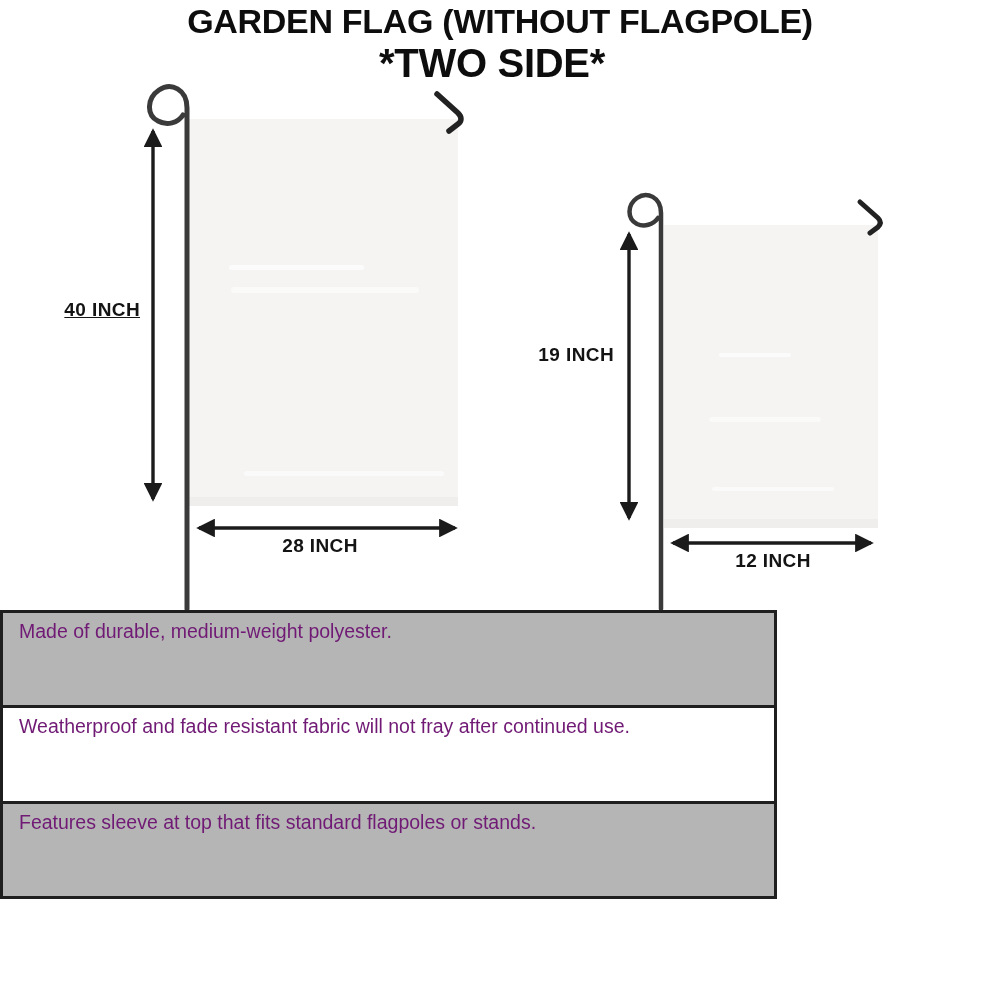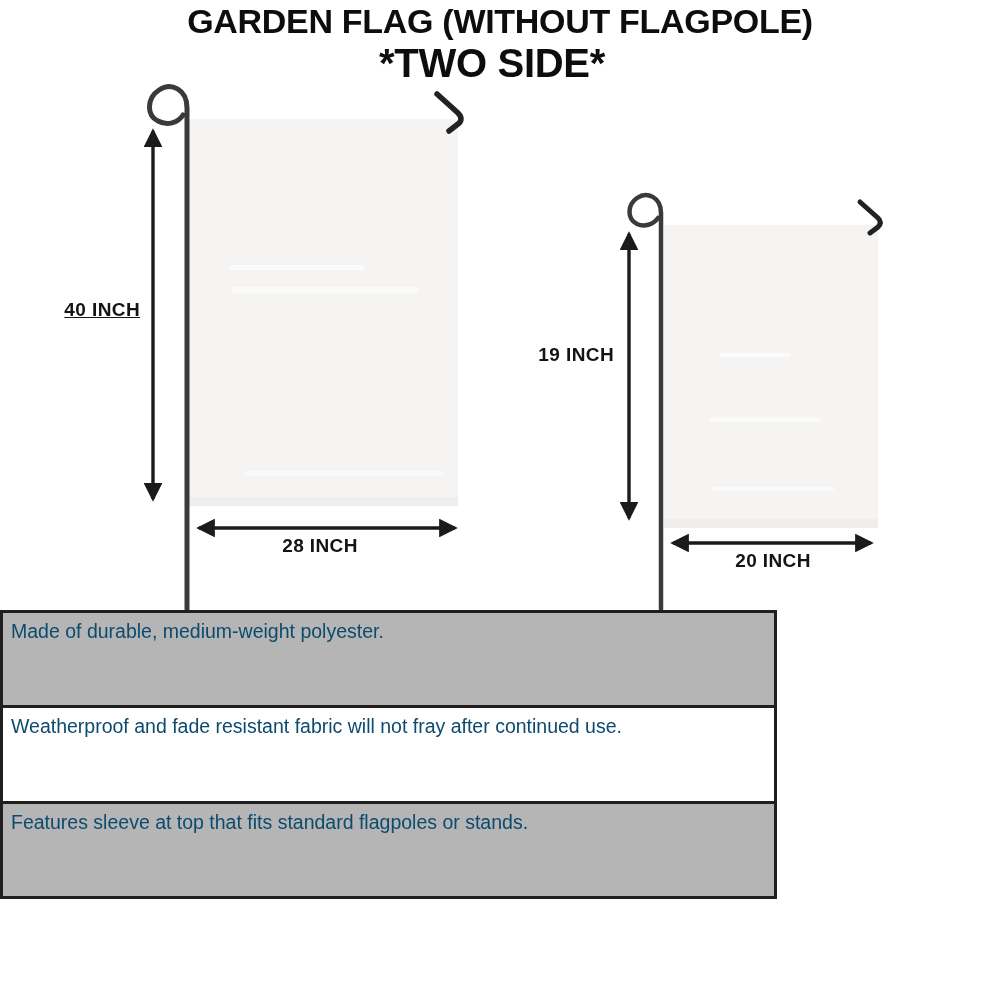--- a/index.html
+++ b/index.html
@@ -27,22 +27,22 @@
   #lbl-18{left:502px;top:344px;width:112px;}
   #lbl-28{left:240px;top:535px;width:160px;text-align:center;}
   #lbl-12{left:693px;top:550px;width:160px;}
   
   .features-table{
     position:absolute;left:0;top:610px;width:777px;height:289px;
     border:3px solid #1f1f1f;box-sizing:border-box;
     display:flex;flex-direction:column;
   }
   .feature-row{
-    flex:1;padding:6px 12px 0 8px;font-size:19.5px;line-height:1.25;
-    color:#0c4a6e;background:#ffffff;box-sizing:border-box;
+    flex:1;padding:6px 12px 0 16px;font-size:19.5px;line-height:1.25;
+    color:#701a75;background:#ffffff;box-sizing:border-box;
   }
   .feature-row:not(:last-child){border-bottom:3px solid #1f1f1f;}
   .feature-row:nth-child(odd){background:#b5b5b5;}
 </style>
 </head>
 <body>
 
 <div id="canvas">
 
   <div class="title-line t1">GARDEN FLAG (WITHOUT FLAGPOLE)</div>
@@ -82,21 +82,21 @@
     <line x1="199" y1="528" x2="455" y2="528" stroke="#1b1b1b" stroke-width="3.4" marker-start="url(#ah)" marker-end="url(#ah)"></line>
 
     <line x1="629" y1="234" x2="629" y2="518" stroke="#1b1b1b" stroke-width="3.4" marker-start="url(#ah)" marker-end="url(#ah)"></line>
 
     <line x1="673" y1="543" x2="871" y2="543" stroke="#1b1b1b" stroke-width="3.4" marker-start="url(#ah)" marker-end="url(#ah)"></line>
   </svg>
 
   <div id="lbl-40" class="measure-label right">40 INCH</div>
   <div id="lbl-28" class="measure-label center">28 INCH</div>
   <div id="lbl-18" class="measure-label right">19 INCH</div>
-  <div id="lbl-12" class="measure-label center">20 INCH</div>
+  <div id="lbl-12" class="measure-label center">12 INCH</div>
 
   <div class="features-table">
     <div class="feature-row">Made of durable, medium-weight polyester.</div>
     <div class="feature-row">Weatherproof and fade resistant fabric will not fray after continued use.</div>
     <div class="feature-row">Features sleeve at top that fits standard flagpoles or stands.</div>
   </div>
 
 </div>
 
 </body></html>

